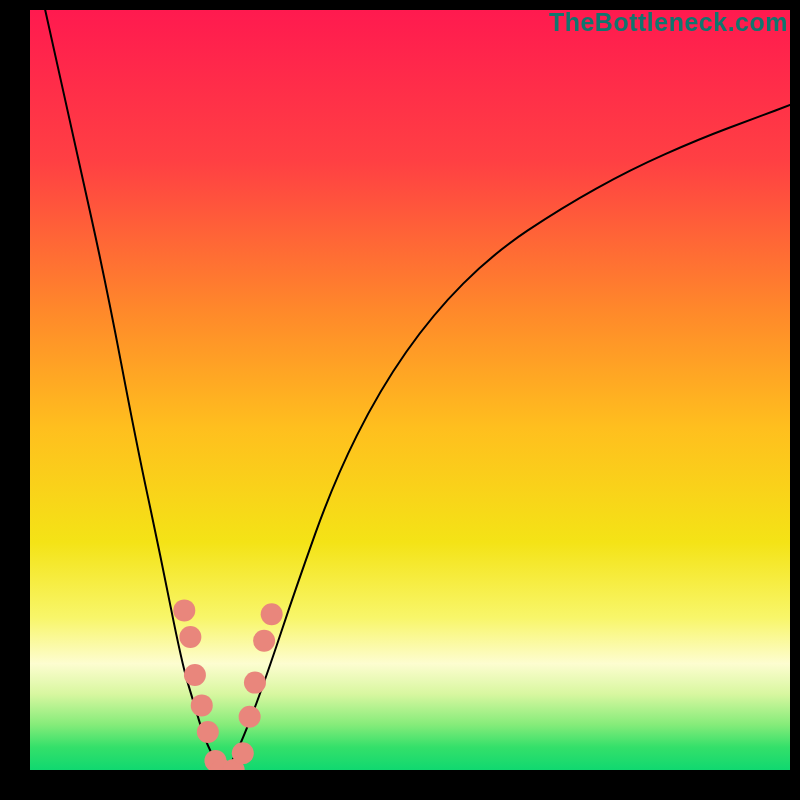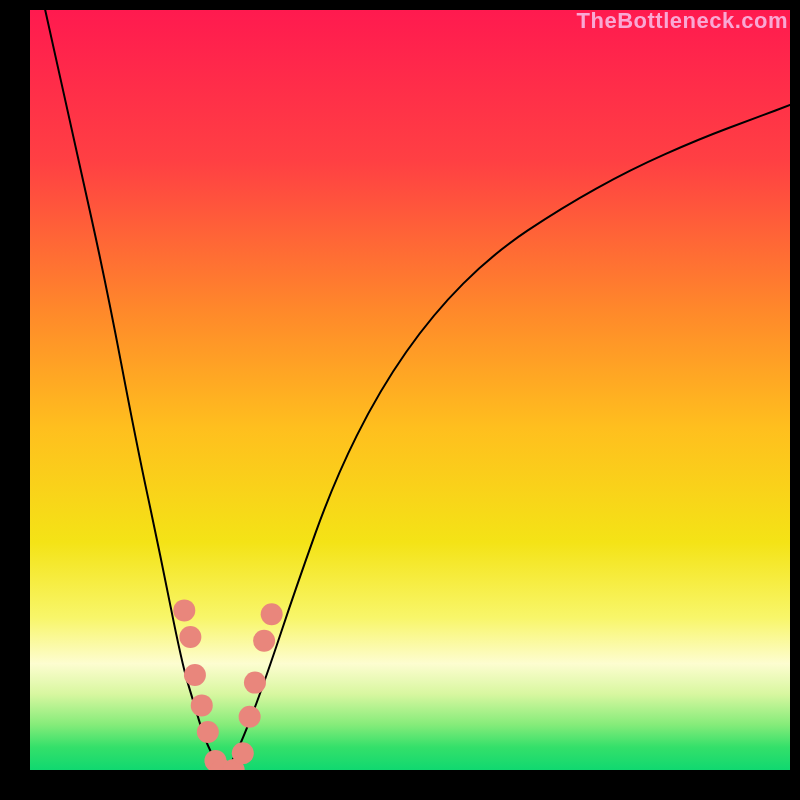--- a/index.html
+++ b/index.html
@@ -21,22 +21,22 @@
     position: absolute;
     left: 30px;
     top: 10px;
     width: 760px;
     height: 760px;
   }
   .watermark {
     position: absolute;
     top: 8px;
     right: 12px;
-    color: #f9a8d4;
-    font-size: 22px;
+    color: #0f766e;
+    font-size: 25px;
     font-weight: 600;
     letter-spacing: 0.5px;
     z-index: 3;
   }
 </style>
 </head>
 <body>
 
 <div class="frame">
   <div class="watermark">TheBottleneck.com</div>

